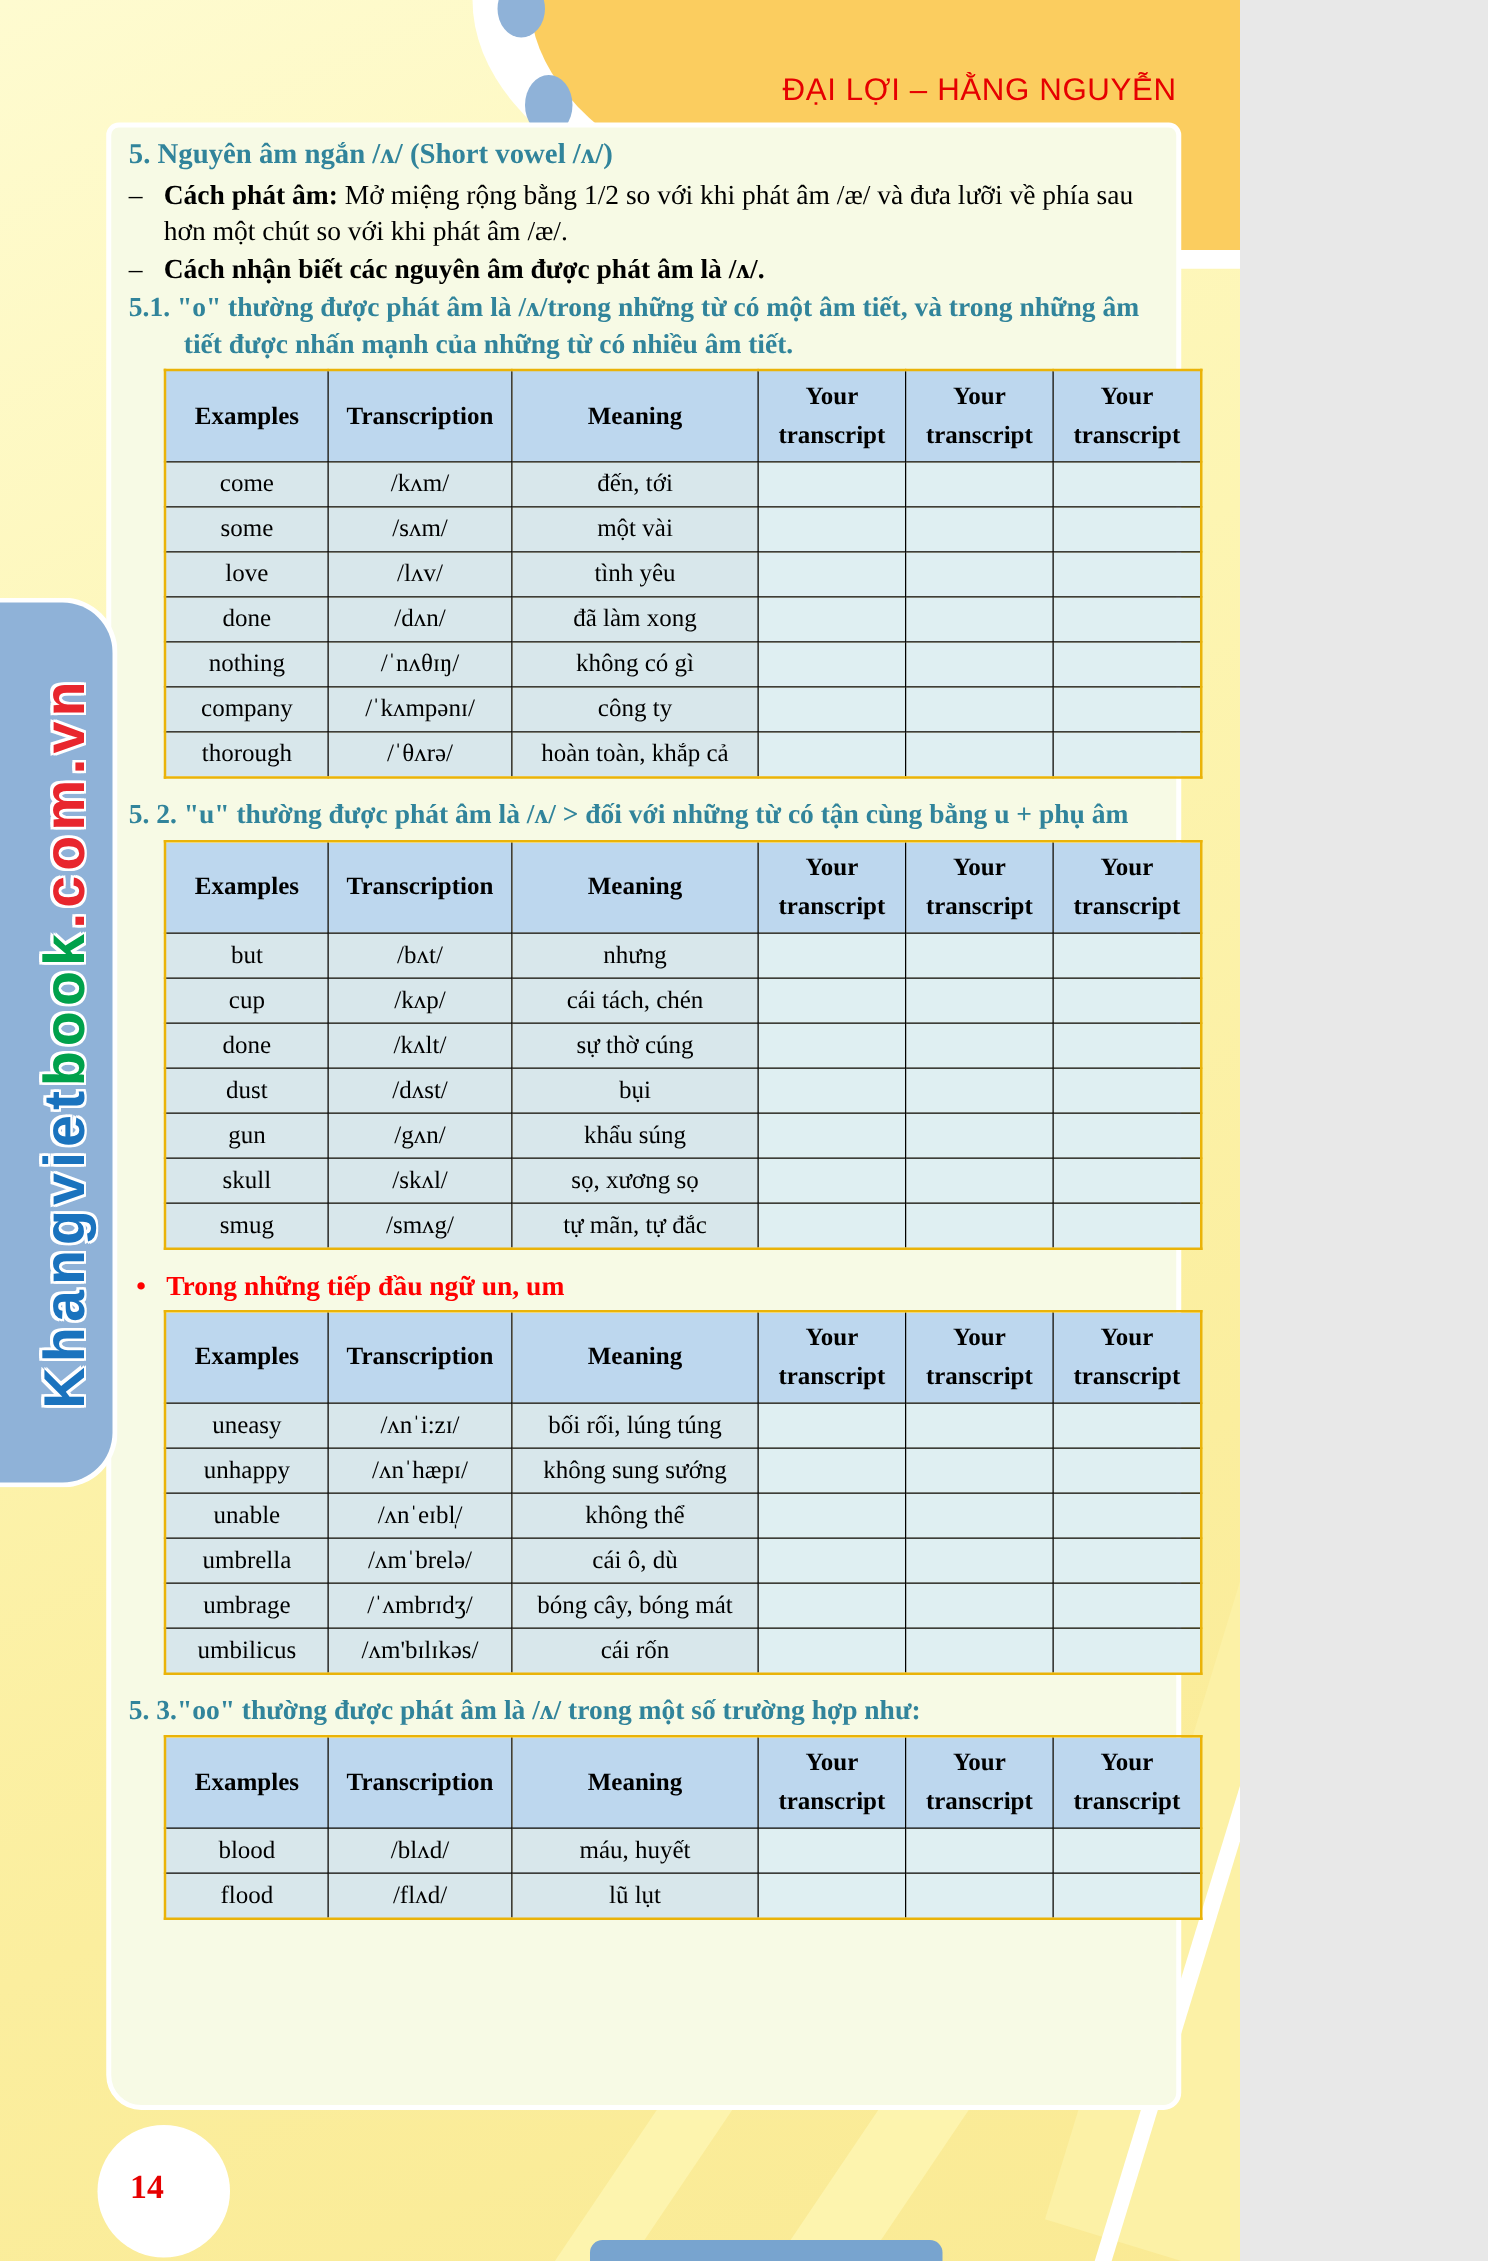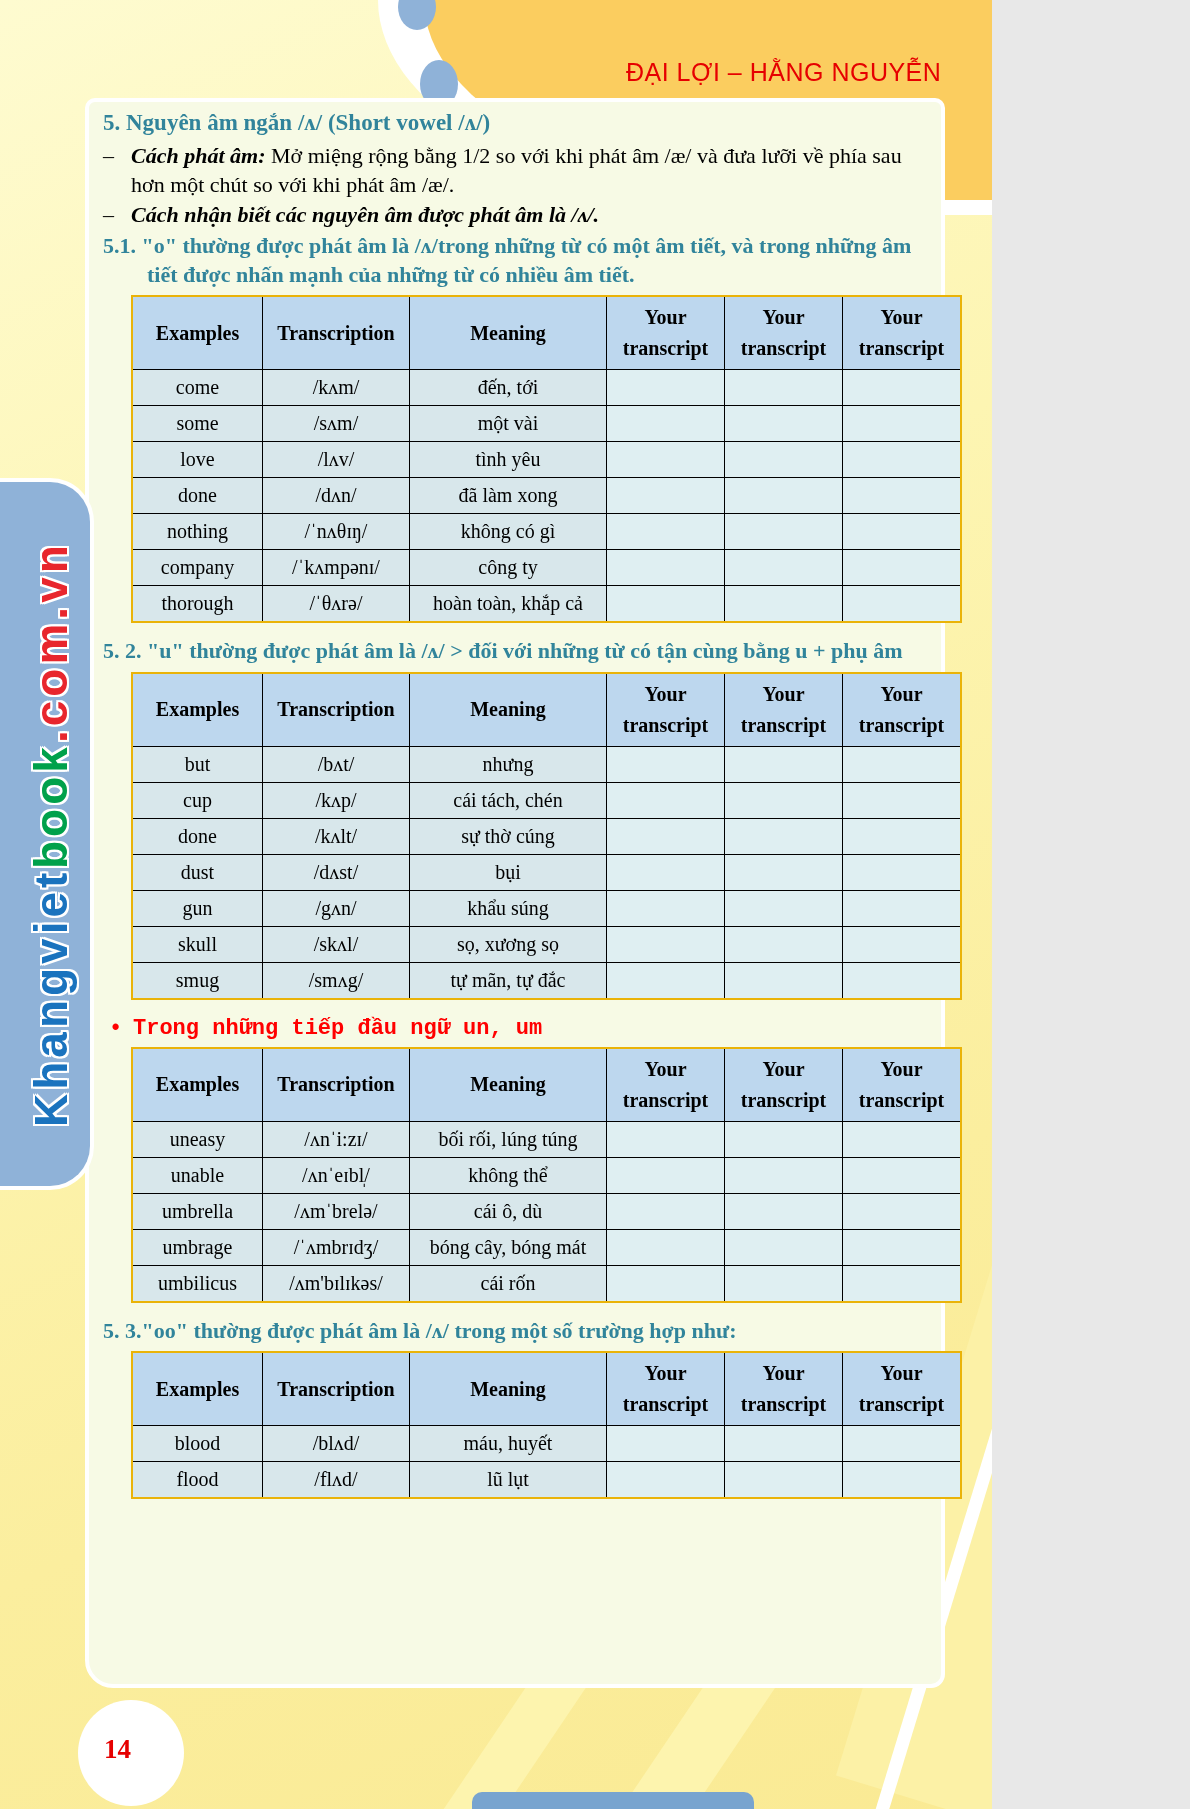--- a/index.html
+++ b/index.html
@@ -32,23 +32,23 @@
   .bottom-bar{position:absolute;left:472px;top:1792px;width:282px;height:17px;
     background:#78A4CF;border-radius:10px 10px 0 0;}
   
   .panel{position:absolute;left:85px;top:98px;width:860px;height:1590px;box-sizing:border-box;
     background:#F7FAE5;border:4px solid #FFFFFF;border-radius:10px 10px 14px 28px;
     padding:4px 18px 0 14px;}
   .teal{color:#31849B;}
   .lesson-title{font-size:23px;font-weight:bold;margin:2px 0 3px 0;padding-left:30px;text-indent:-30px;line-height:1.3;}
   .bullet{font-size:22px;margin:1px 0;padding-left:28px;text-indent:-28px;line-height:1.32;}
   .bullet .marker{display:inline-block;width:28px;text-indent:0;}
-  .bullet b{font-weight:bold;font-style:italic;}
+  .bullet b{font-weight:bold;}
   .sub-heading{font-size:22px;font-weight:bold;margin:3px 0 5px 0;padding-left:44px;text-indent:-44px;line-height:1.3;}
-  .red-bullet{color:#FF0000;font-size:22px;font-weight:bold;margin:16px 0 0 6px;padding-left:24px;text-indent:-24px;font-family:Liberation Mono, monospace;}
+  .red-bullet{color:#FF0000;font-size:22px;font-weight:bold;margin:16px 0 0 6px;padding-left:24px;text-indent:-24px;}
   .red-bullet .marker{display:inline-block;width:24px;text-indent:0;}
   .h52{margin-top:14px;}
   .h53{margin-top:14px;}
   
   table.ipa-table{border-collapse:collapse;table-layout:fixed;margin:6px 0 10px 28px;width:810px;
     border:2px solid #eab308;}
   .ipa-table th,.ipa-table td{border:1px solid #000;text-align:center;vertical-align:middle;
     font-size:20px;overflow:hidden;}
   .ipa-table th{background:#BDD7EE;font-weight:bold;line-height:1.55;padding:5px 2px;height:58px;}
   .ipa-table td{height:33px;padding:1px 4px;}
@@ -261,20 +261,28 @@
         <tbody>
           <tr>
             <td class="filled">uneasy</td>
             <td class="filled">/ʌnˈi:zɪ/</td>
             <td class="filled">bối rối, lúng túng</td>
             <td class="empty"></td>
             <td class="empty"></td>
             <td class="empty"></td>
           </tr>
           <tr>
+            <td class="filled">unhappy</td>
+            <td class="filled">/ʌnˈhæpɪ/</td>
+            <td class="filled">không sung sướng</td>
+            <td class="empty"></td>
+            <td class="empty"></td>
+            <td class="empty"></td>
+          </tr>
+          <tr>
             <td class="filled">unable</td>
             <td class="filled">/ʌnˈeɪbl̩/</td>
             <td class="filled">không thể</td>
             <td class="empty"></td>
             <td class="empty"></td>
             <td class="empty"></td>
           </tr>
           <tr>
             <td class="filled">umbrella</td>
             <td class="filled">/ʌmˈbrelə/</td>

